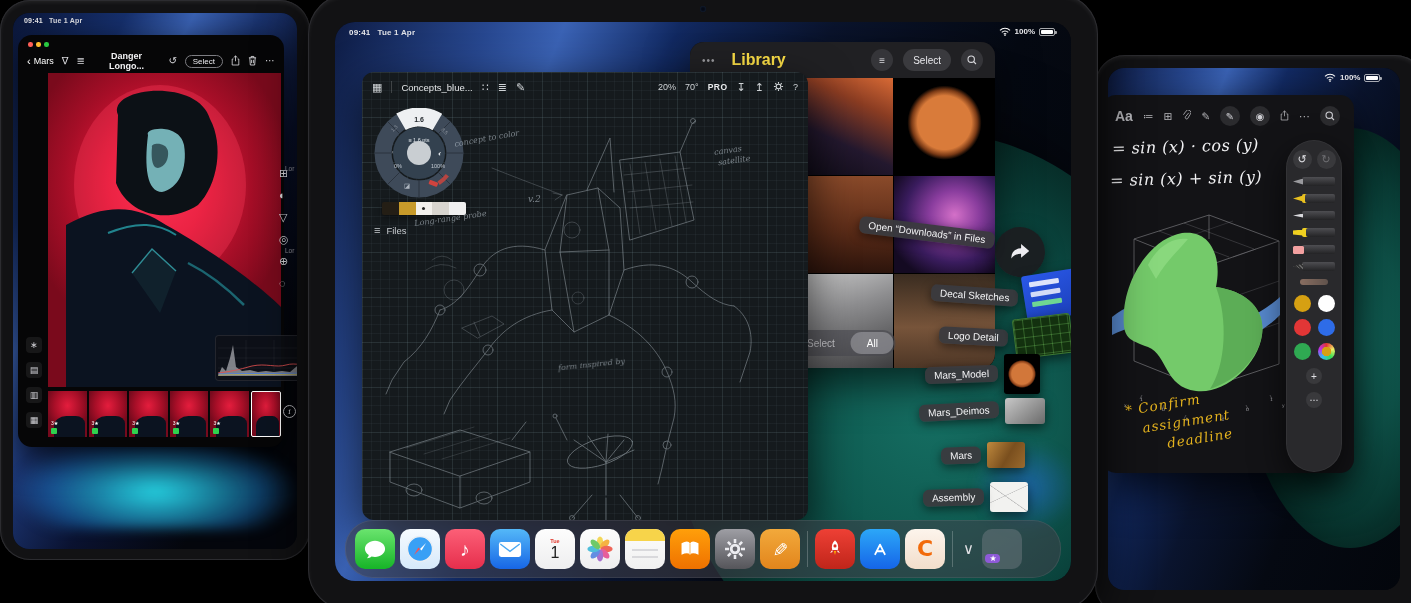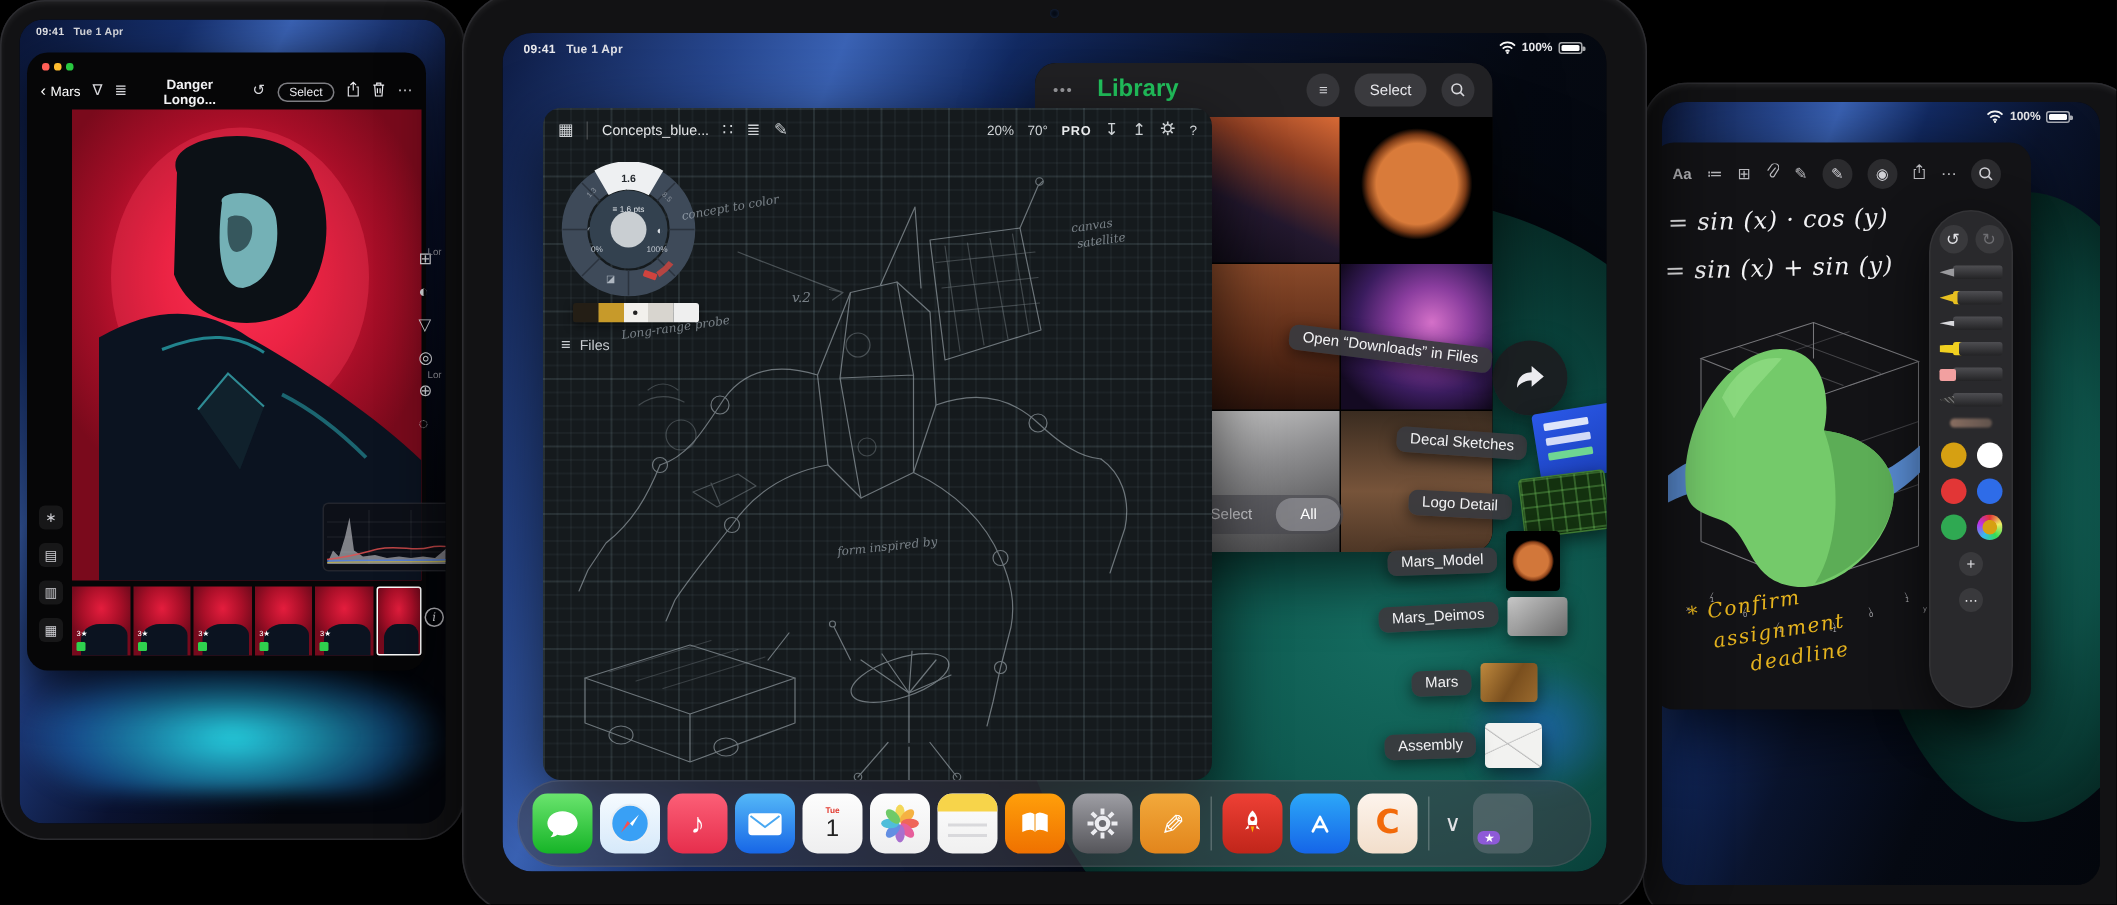--- a/index.html
+++ b/index.html
@@ -95,21 +95,21 @@
   .layers{left:12px;top:152px;display:flex;gap:6px;align-items:center;color:#c8ccd0;}
   .layers .li{font-size:11px;}
   .layers .lt{font-size:9.5px;}
   .scrib{position:absolute;color:rgba(200,212,220,.55);font-family:"DejaVu Serif",serif;font-style:italic;font-size:8px;white-space:nowrap;}
 
   
   .lib{left:355px;top:20px;width:305px;height:326px;border-radius:14px;background:#0e0e10;z-index:2;
        box-shadow:0 14px 44px rgba(0,0,0,.65);overflow:hidden;}
   .lib-head{left:0;top:0;right:0;height:36px;background:#202023;display:flex;align-items:center;gap:10px;padding:0 12px;z-index:3;}
   .lib-dots{color:#9a9a9e;font-size:10px;letter-spacing:1px;}
-  .lib-title{font-size:16px;font-weight:700;color:#22c55e;margin-left:6px;}
+  .lib-title{font-size:16px;font-weight:700;color:#fde047;margin-left:6px;}
   .lib-sp{flex:1;}
   .cir-btn{width:22px;height:22px;border-radius:50%;background:#353539;color:#d8d8dc;font-size:10px;
            display:flex;align-items:center;justify-content:center;}
   .lib-select{height:22px;border-radius:11px;background:#3a3a3e;color:#e8e8ec;font-size:10px;display:flex;align-items:center;padding:0 10px;}
   .lib-grid{position:absolute;left:0;right:0;top:36px;bottom:0;display:grid;grid-template-columns:repeat(3,1fr);grid-auto-rows:97px;gap:1px;background:#000;}
   .ph{width:100%;height:100%;}
   .ph-dark1{background:linear-gradient(160deg,#1c1230 0%,#0d0a16 100%);}
   .ph-horse{background:linear-gradient(205deg,#d86a35 0%,#8a3c22 28%,#23182e 62%,#0d0a14 100%);}
   .ph-marsglobe{background:radial-gradient(circle at 50% 46%,#d97b3a 0 37%,#7a3a16 45%,#000 51%) #000;}
   .ph-dark2{background:linear-gradient(180deg,#120d1e,#080610);}
@@ -153,21 +153,21 @@
   .dk-c .g{color:#f26a0a;font-size:22px;font-weight:800;font-family:"DejaVu Sans",sans-serif;}
   .dock-sep{width:1px;height:36px;background:rgba(255,255,255,.22);flex:0 0 auto;margin:0 2px;}
   .dock-chev{color:#e2e2e6;font-size:15px;flex:0 0 auto;padding:0 3px;}
   .dk-lib{background:rgba(150,150,160,.32);display:grid;grid-template-columns:15px 15px;grid-template-rows:15px 15px;gap:3px;place-content:center;}
   .dk-lib i{border-radius:4px;display:flex;align-items:center;justify-content:center;font-size:8px;color:#fff;font-style:normal;}
 
   
   .notes{left:-6px;top:27px;width:252px;height:378px;border-radius:14px;background:#131316;
          box-shadow:0 14px 44px rgba(0,0,0,.75);z-index:2;overflow:hidden;}
   .nt-bar{left:0;top:8px;right:0;height:26px;display:flex;align-items:center;gap:10px;padding:0 13px;color:#b8b8bc;}
-  .nt-bar .fmt{font-size:10px;font-weight:700;}
+  .nt-bar .fmt{font-size:14px;font-weight:700;}
   .nti{font-size:10.5px;line-height:1;}
   .nt-cir{width:20px;height:20px;border-radius:50%;background:#2b2b2e;display:flex;align-items:center;justify-content:center;color:#cfcfd4;font-size:10px;}
   .eq{position:absolute;color:#f2f2f4;font-family:"DejaVu Serif",serif;font-style:italic;font-size:16px;
       letter-spacing:.5px;white-space:nowrap;transform:rotate(-1.5deg);}
   .ynote{left:26px;top:298px;transform:rotate(-9deg);color:#e5b31e;font-family:"DejaVu Serif",serif;
          font-style:italic;font-size:13.5px;letter-spacing:1px;line-height:1.45;}
   .ynote div:nth-child(2){margin-left:14px;}
   .ynote div:nth-child(3){margin-left:36px;}
   .pal{left:178px;top:72px;width:56px;height:332px;border-radius:28px;background:#29292c;z-index:4;
        box-shadow:0 12px 34px rgba(0,0,0,.65),inset 0 0 0 1px rgba(255,255,255,.05);

